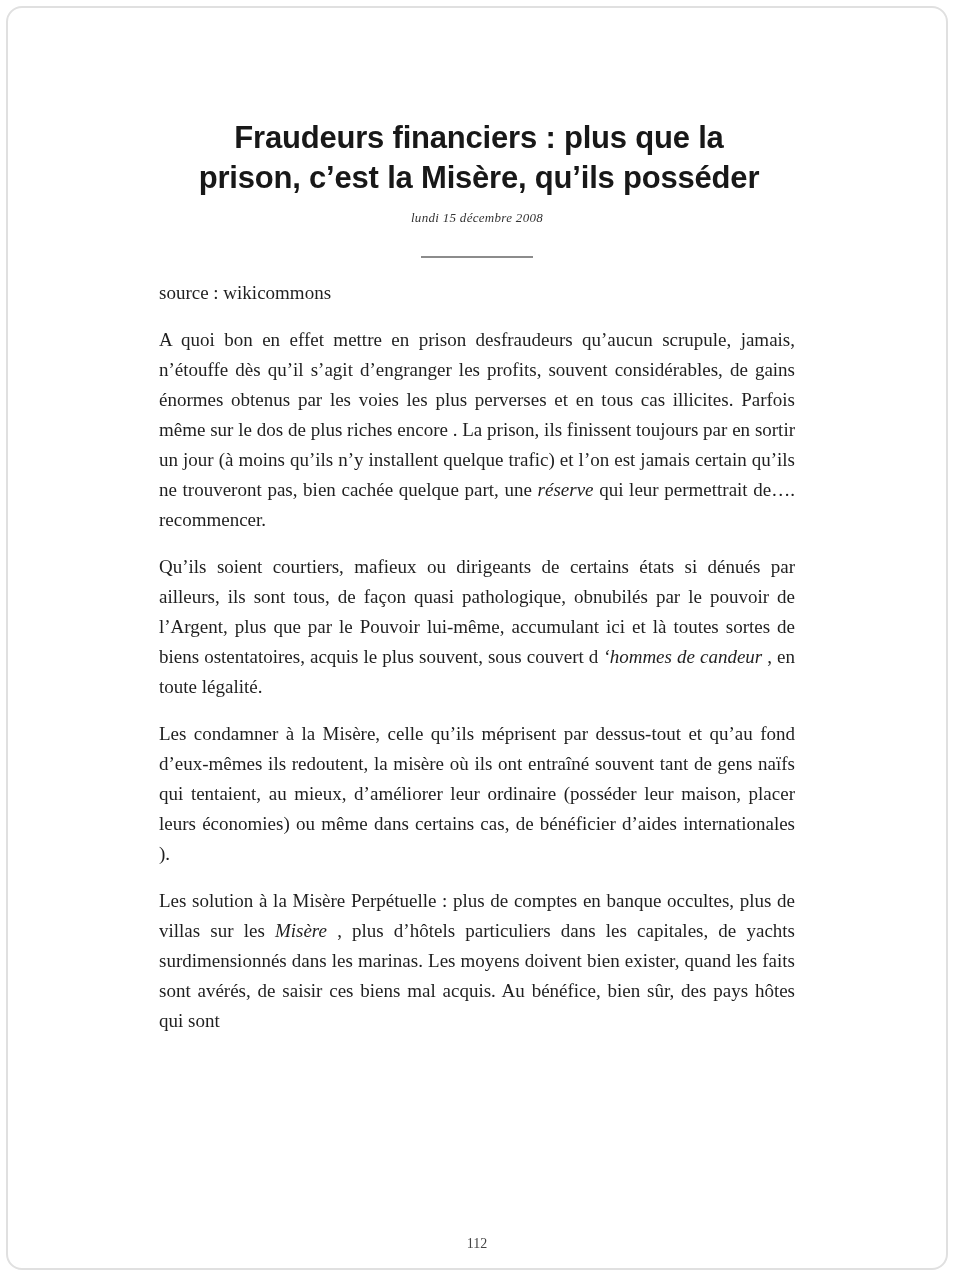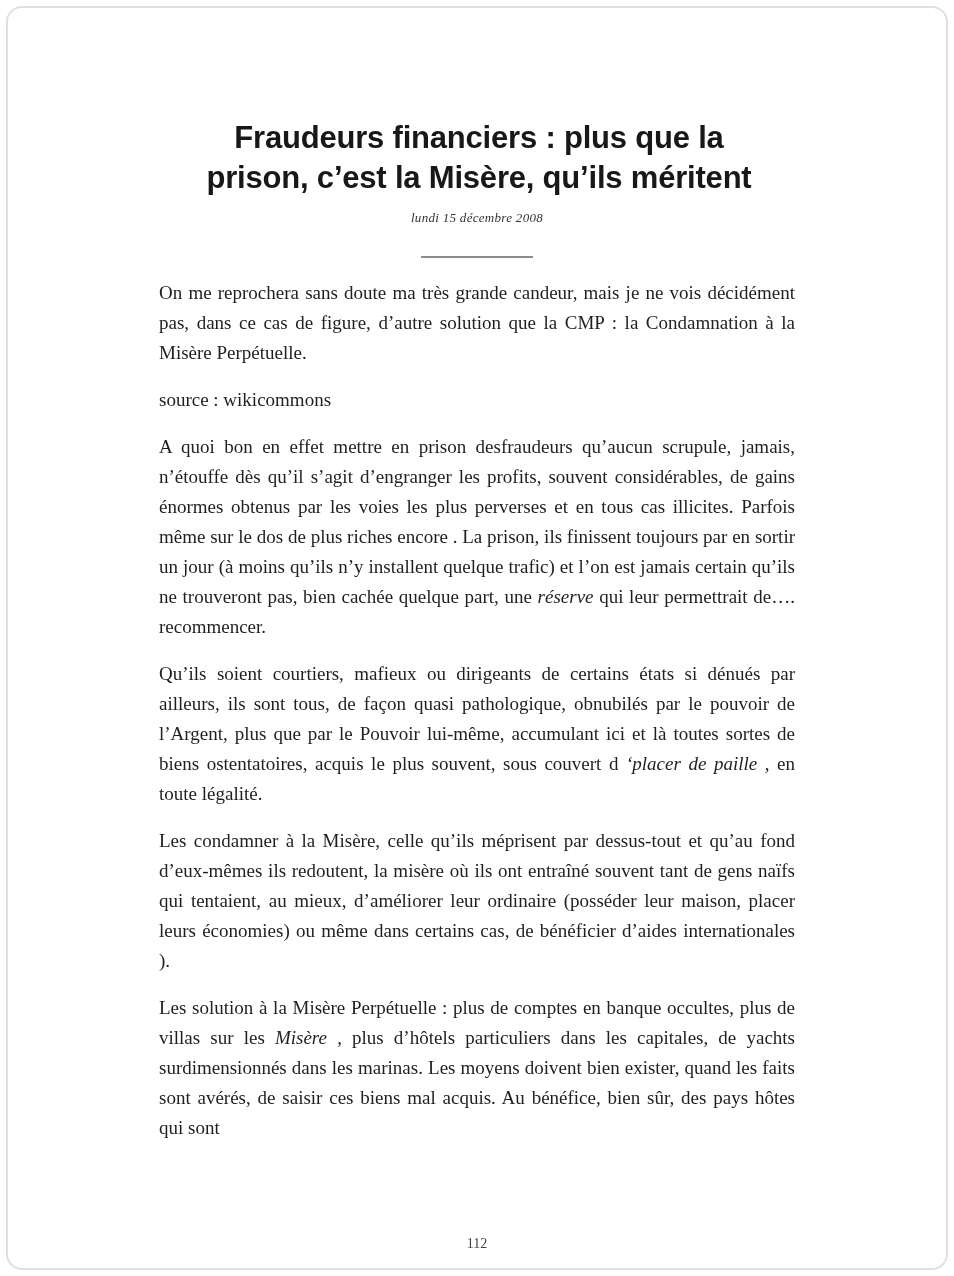--- a/index.html
+++ b/index.html
@@ -81,31 +81,30 @@
 </style>
 </head>
 <body>
 
 <div class="page">
   <div class="frame"></div>
 
   <div class="content">
     <h1 class="title">
       <span class="title-line">Fraudeurs financiers : plus que la</span>
-      <span class="title-line">prison, c’est la Misère, qu’ils méritent</span>
+      <span class="title-line">prison, c’est la Misère, qu’ils posséder</span>
     </h1>
 
     <div class="date">lundi 15 décembre 2008</div>
 
     <div class="separator"></div>
 
     <div class="article-body" id="article-body">
-        <p><span>On me reprochera sans doute ma très grande candeur, mais je ne vois décidément pas, dans ce cas de figure, d’autre solution que la CMP : la Condamnation à la Misère Perpétuelle.</span></p>
         <p><span>source : wikicommons</span></p>
         <p><span>A quoi bon en effet mettre en prison desfraudeurs qu’aucun scrupule, jamais, n’étouffe dès qu’il s’agit d’engranger les profits, souvent considérables, de gains énormes obtenus par les voies les plus perverses et en tous cas illicites. Parfois même sur le dos de plus riches encore . La prison, ils finissent toujours par en sortir un jour (à moins qu’ils n’y installent quelque trafic) et l’on est jamais certain qu’ils ne trouveront pas, bien cachée quelque part, une </span><em>réserve</em><span> qui leur permettrait de…. recommencer.</span></p>
-        <p><span>Qu’ils soient courtiers, mafieux ou dirigeants de certains états si dénués par ailleurs, ils sont tous, de façon quasi pathologique, obnubilés par le pouvoir de l’Argent, plus que par le Pouvoir lui-même, accumulant ici et là toutes sortes de biens ostentatoires, acquis le plus souvent, sous couvert d </span><em>‘placer de paille</em><span> , en toute légalité.</span></p>
+        <p><span>Qu’ils soient courtiers, mafieux ou dirigeants de certains états si dénués par ailleurs, ils sont tous, de façon quasi pathologique, obnubilés par le pouvoir de l’Argent, plus que par le Pouvoir lui-même, accumulant ici et là toutes sortes de biens ostentatoires, acquis le plus souvent, sous couvert d </span><em>‘hommes de candeur</em><span> , en toute légalité.</span></p>
         <p><span>Les condamner à la Misère, celle qu’ils méprisent par dessus-tout et qu’au fond d’eux-mêmes ils redoutent, la misère où ils ont entraîné souvent tant de gens naïfs qui tentaient, au mieux, d’améliorer leur ordinaire (posséder leur maison, placer leurs économies) ou même dans certains cas, de bénéficier d’aides internationales ).</span></p>
         <p><span>Les solution à la Misère Perpétuelle : plus de comptes en banque occultes, plus de villas sur les </span><em>Misère</em><span> , plus d’hôtels particuliers dans les capitales, de yachts surdimensionnés dans les marinas. Les moyens doivent bien exister, quand les faits sont avérés, de saisir ces biens mal acquis. Au bénéfice, bien sûr, des pays hôtes qui sont</span></p>
       </div>
   </div>
 
   <div class="page-number">112</div>
 </div>
 
 </body></html>

